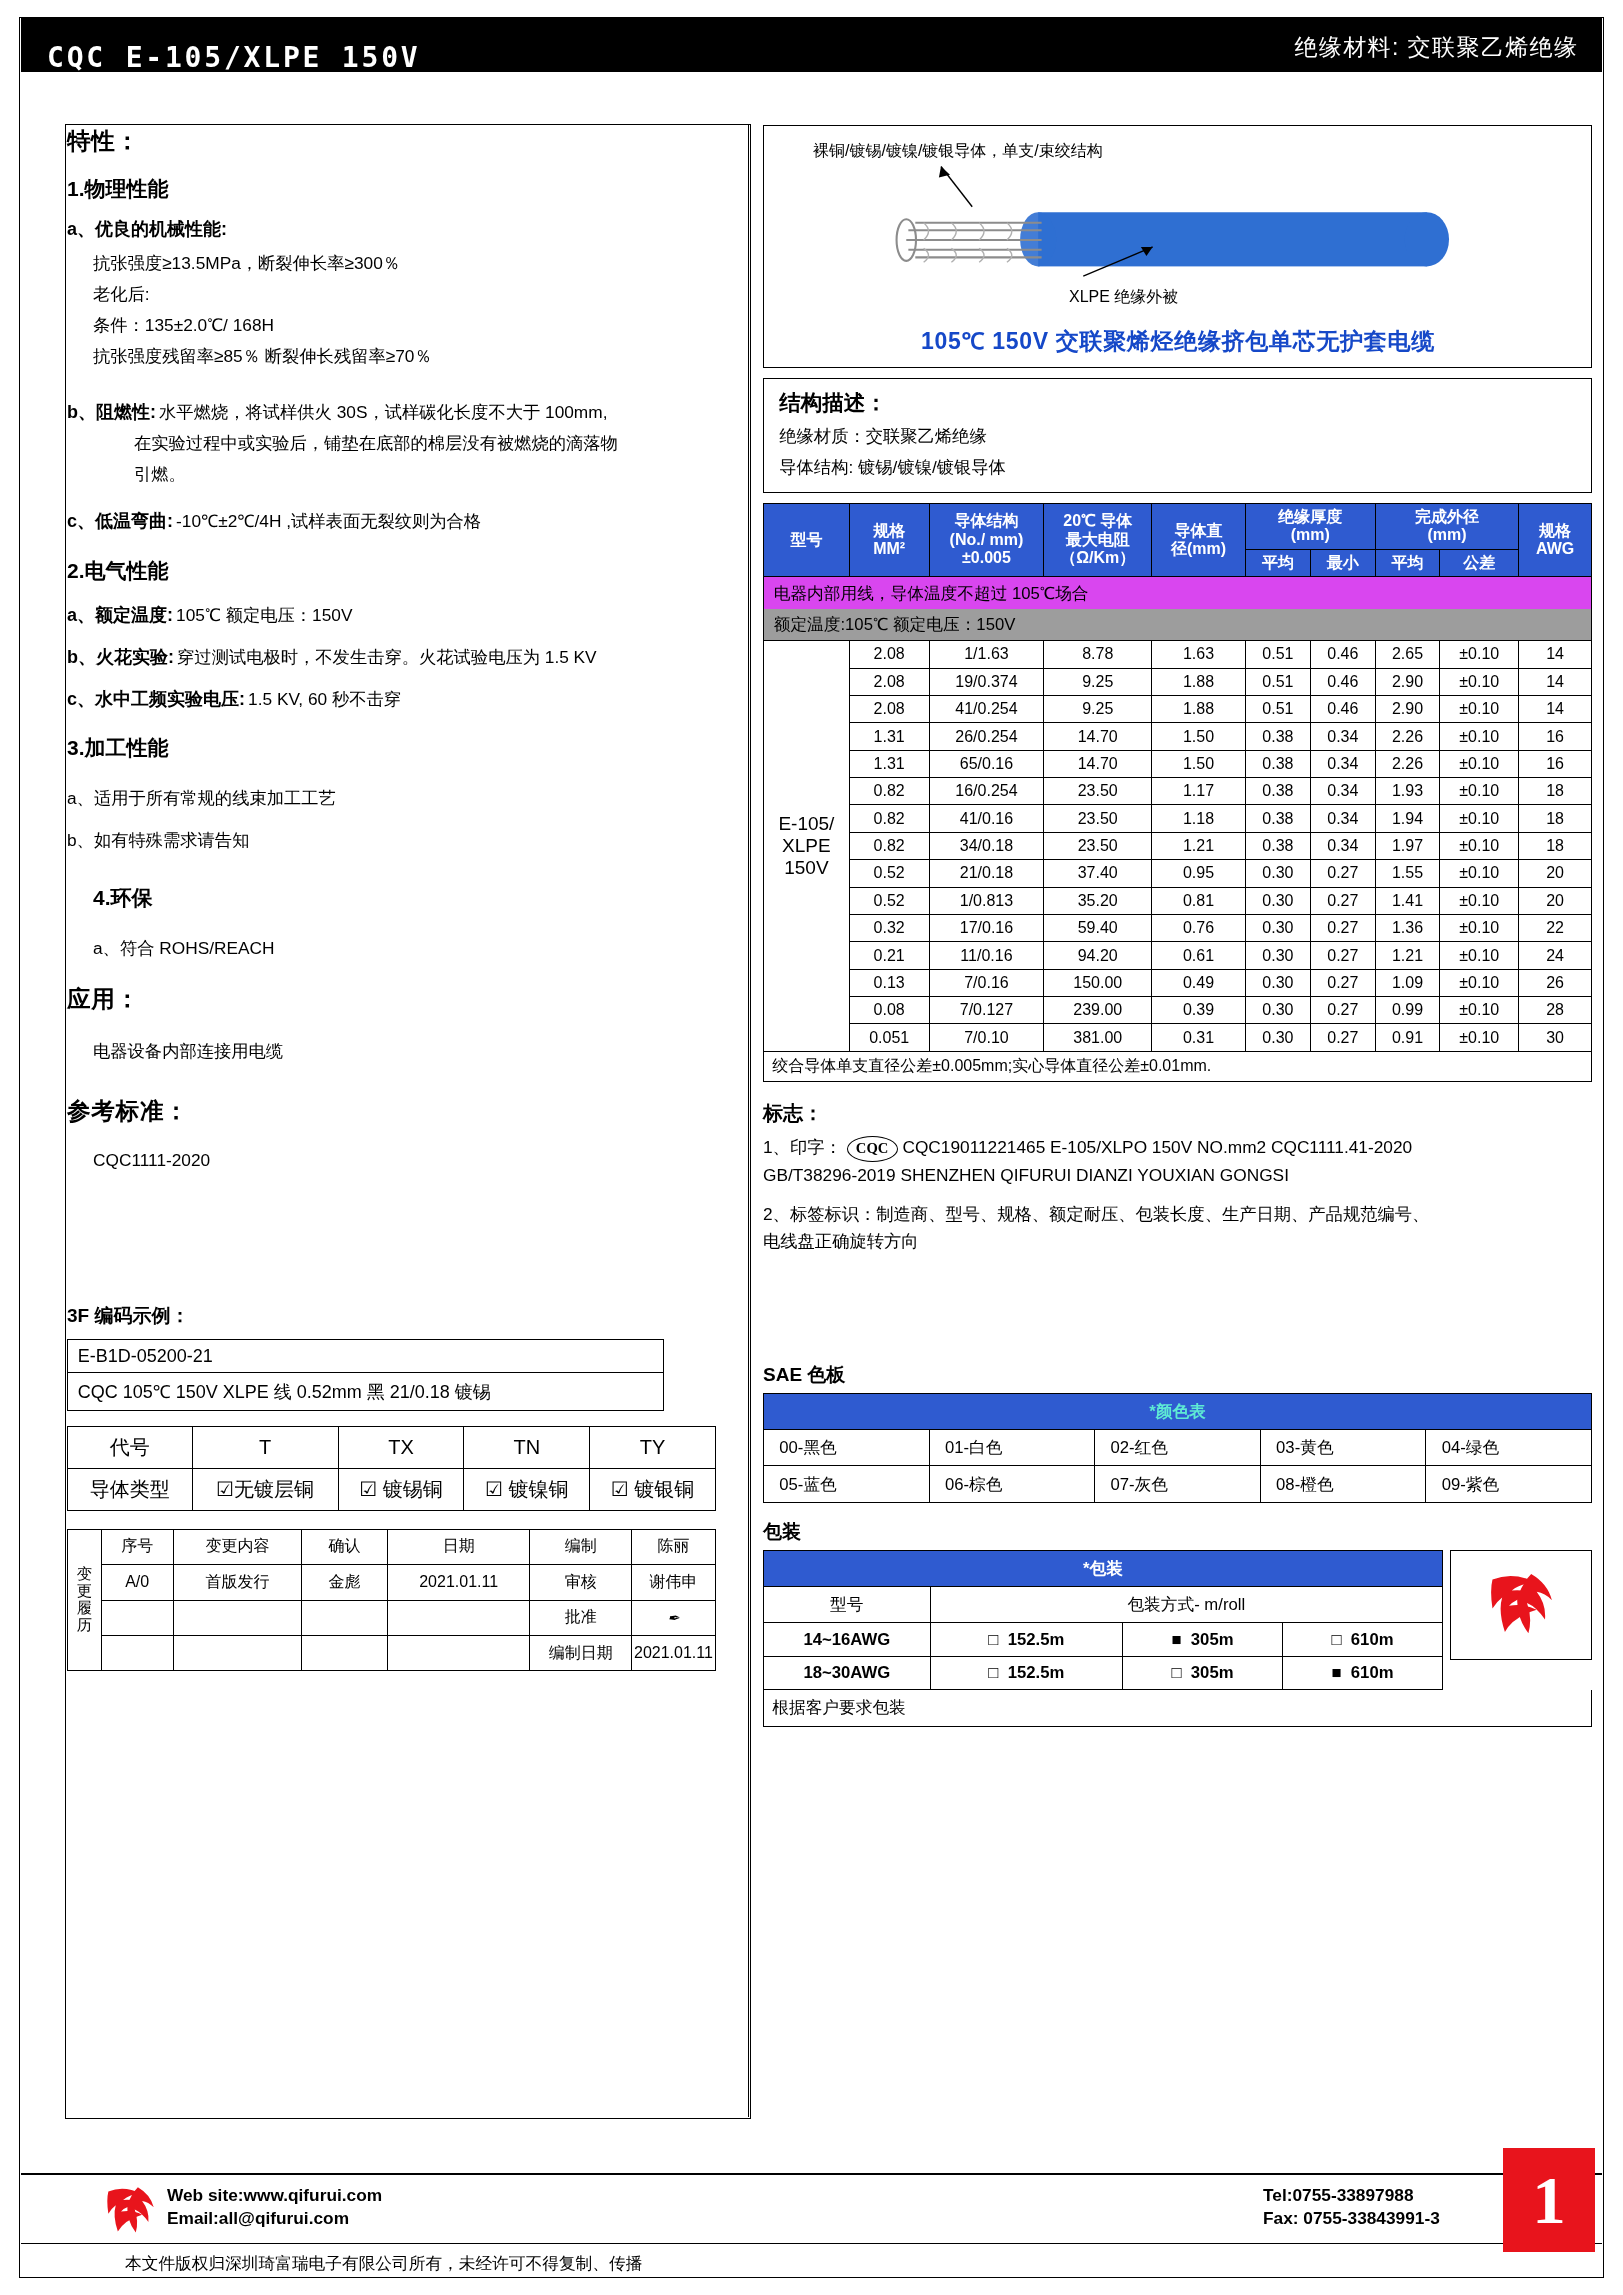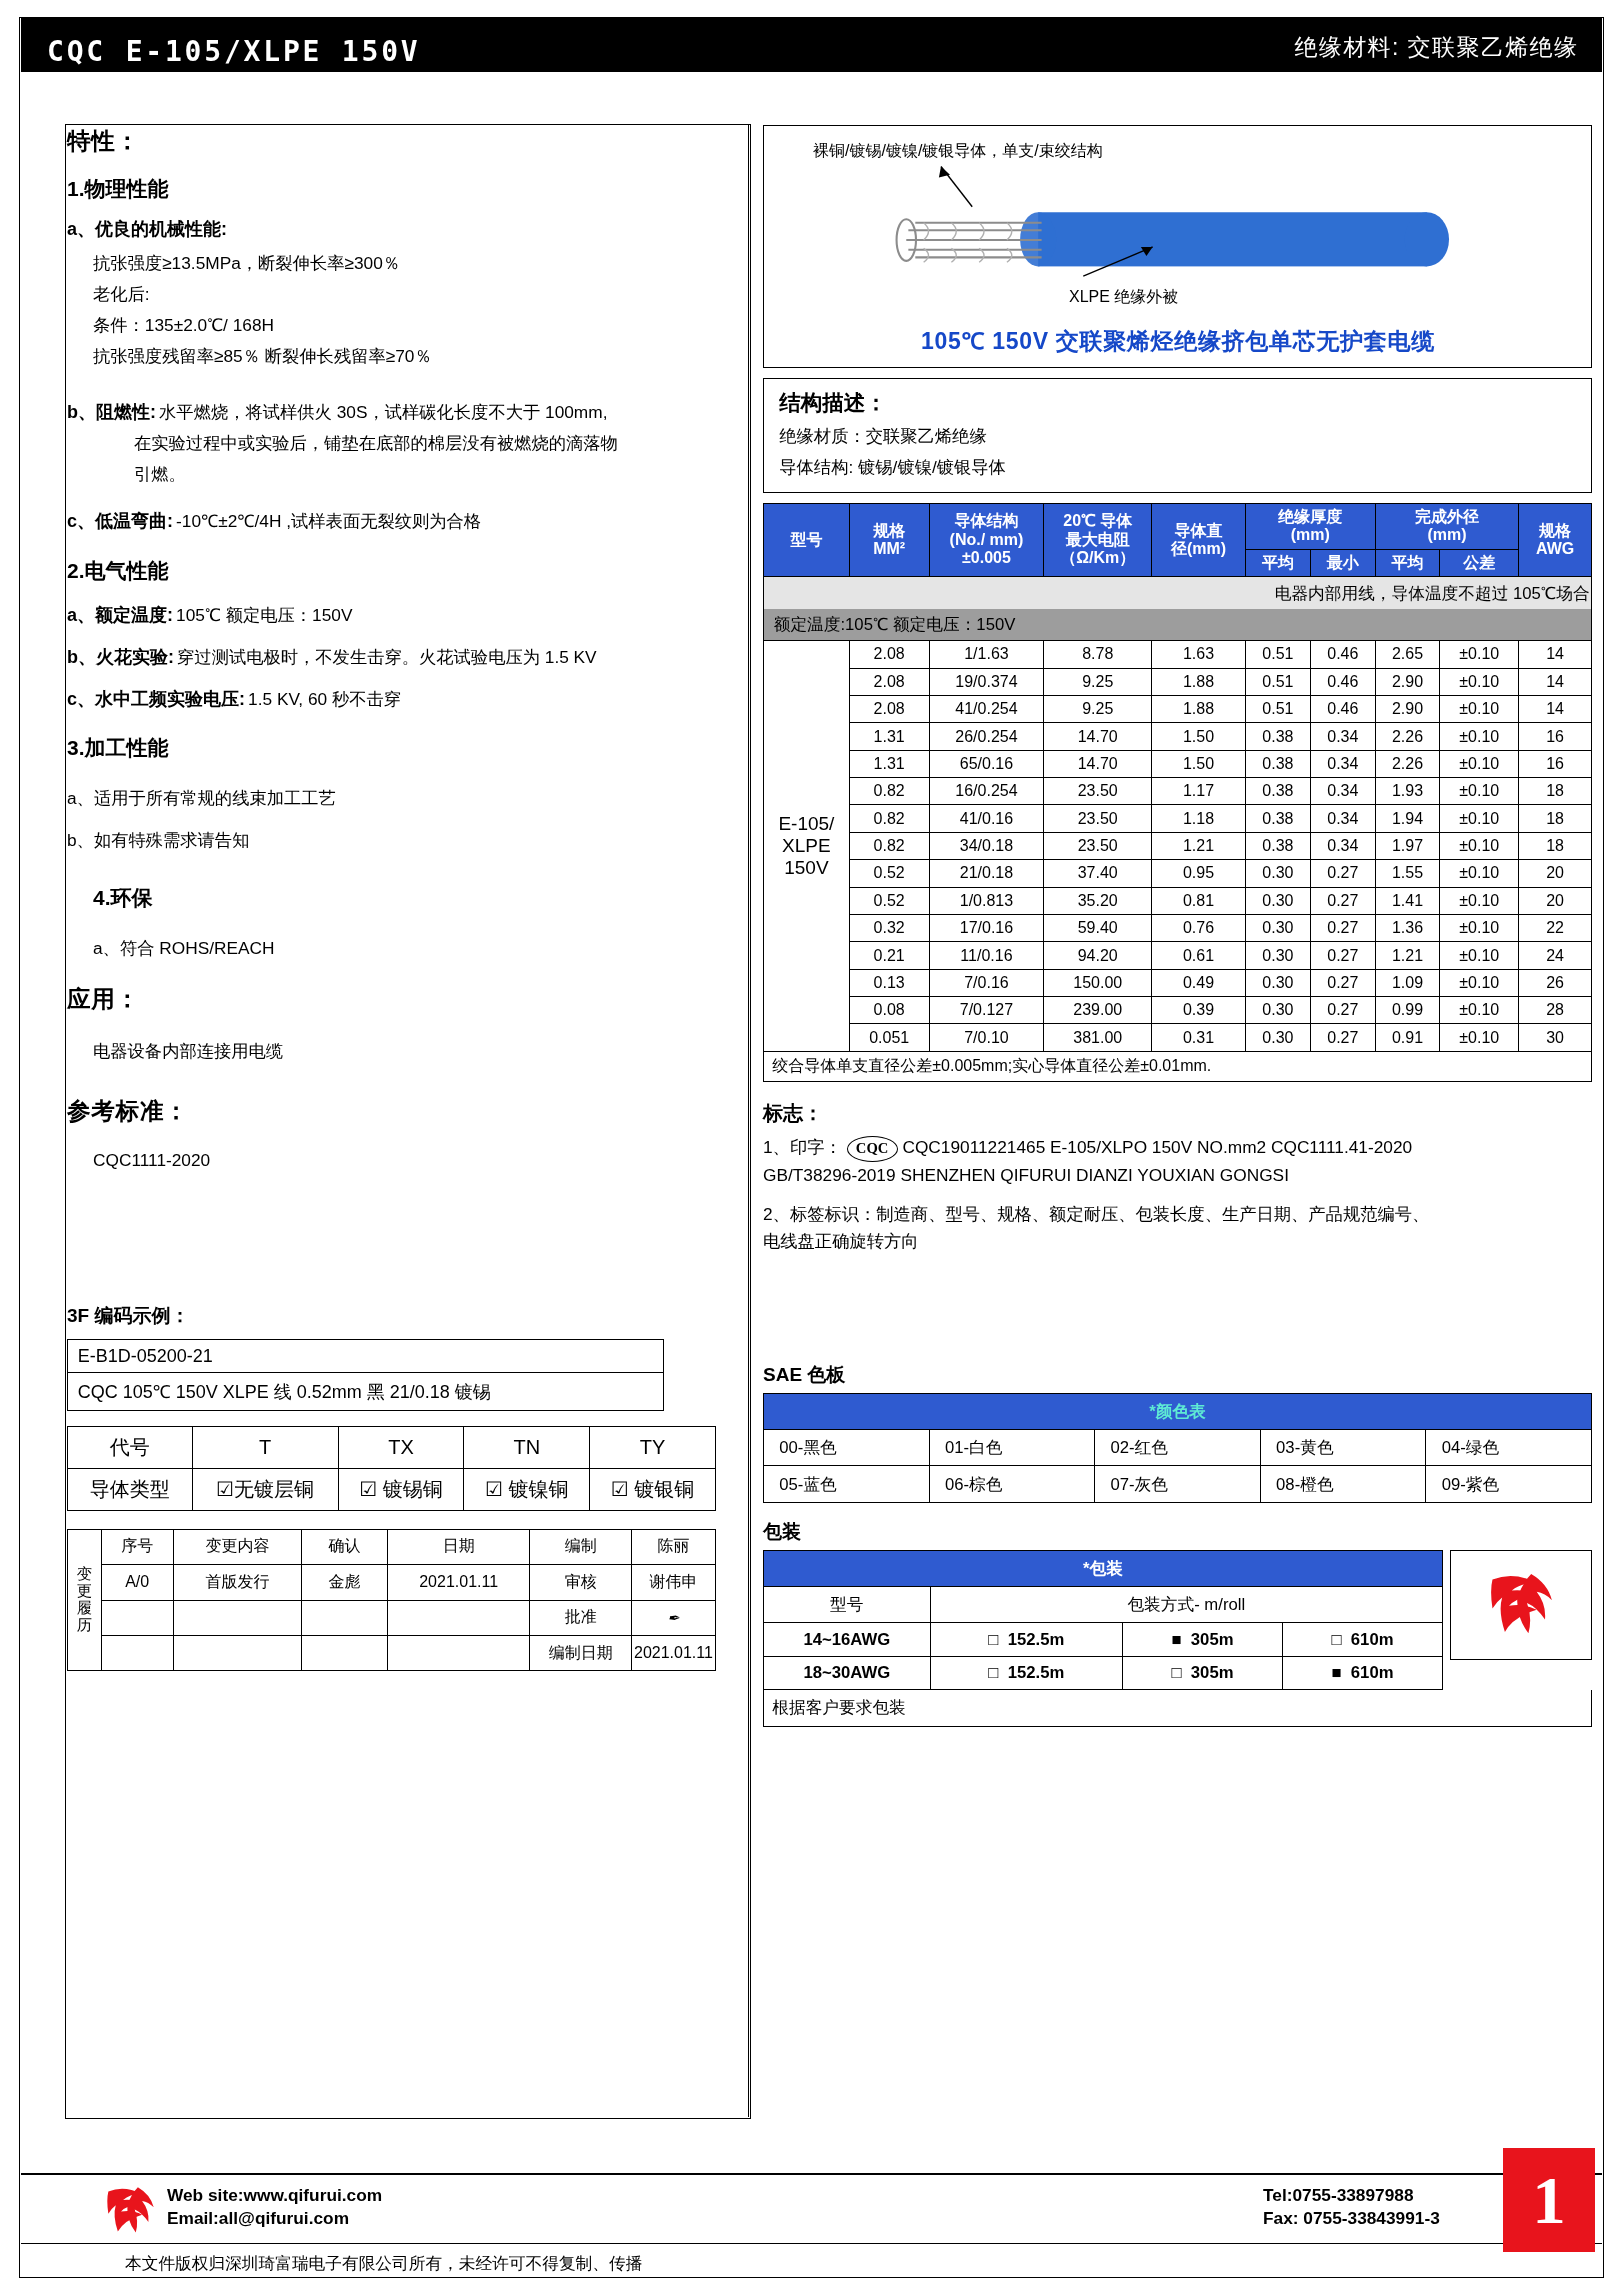--- a/index.html
+++ b/index.html
@@ -20,21 +20,21 @@
     border:1.4px solid #000;
     box-sizing:border-box;
   }
   
   .header {
     position:absolute; left:21px; top:18px; width:1581px; height:54px;
     background:#000; color:#fff;
     box-sizing:border-box;
   }
   .header .h-left {
-    position:absolute; left:26px; top:17px;
+    position:absolute; left:26px; top:23px;
     font-size:28px; letter-spacing:2.8px;
     font-family:"DejaVu Sans Mono", monospace;
     font-weight:bold;
   }
   .header .h-right {
     position:absolute; right:23.6px; top:14px;
     font-size:23px; letter-spacing:1.4px;
   }
   
   .col-left {
@@ -70,21 +70,21 @@
     letter-spacing:0.7px;
   }
   .struct-box { width:829px; padding:9.7px 15.3px 12.5px 15.3px; }
   .struct-title { font-size:21.5px; font-weight:bold; }
   .struct-line { font-size:17.3px; margin-top:7px; }
 
   
   table { border-collapse:collapse; }
   .mt { width:829px; font-size:16px; }
   .mt td, .mt th { border:0.7px solid #000; text-align:center; padding:4.2px 1.4px; }
-  .mt .grayrow td { background:#e5e5e5; text-align:right; padding-left:9.7px; font-size:16.7px; border-bottom:none;margin-left:16px;}
+  .mt .grayrow td { background:#d946ef; text-align:left; padding-left:9.7px; font-size:16.7px; border-bottom:none;margin-left:16px;}
   .mt .grayrow2 td { background:#9d9d9d; text-align:left; padding-left:9.7px; font-size:16.7px; border-top:none;}
   .mt thead td { background:#2f5bd0; color:#fff; font-weight:bold; font-size:16px; line-height:1.15;}
   .mt .note td { text-align:left; padding-left:8.3px; font-size:16px; }
   .mt .modelcell { font-size:19px; }
 
   
   .marks { width:829px; margin-top:15.3px; font-size:17.3px; line-height:1.55; }
   .marks .mt-title { font-size:20px; font-weight:bold; margin-bottom:5.6px;}
   .cqc-oval {
     display:inline-block; border:1.4px solid #000; border-radius:50%;

